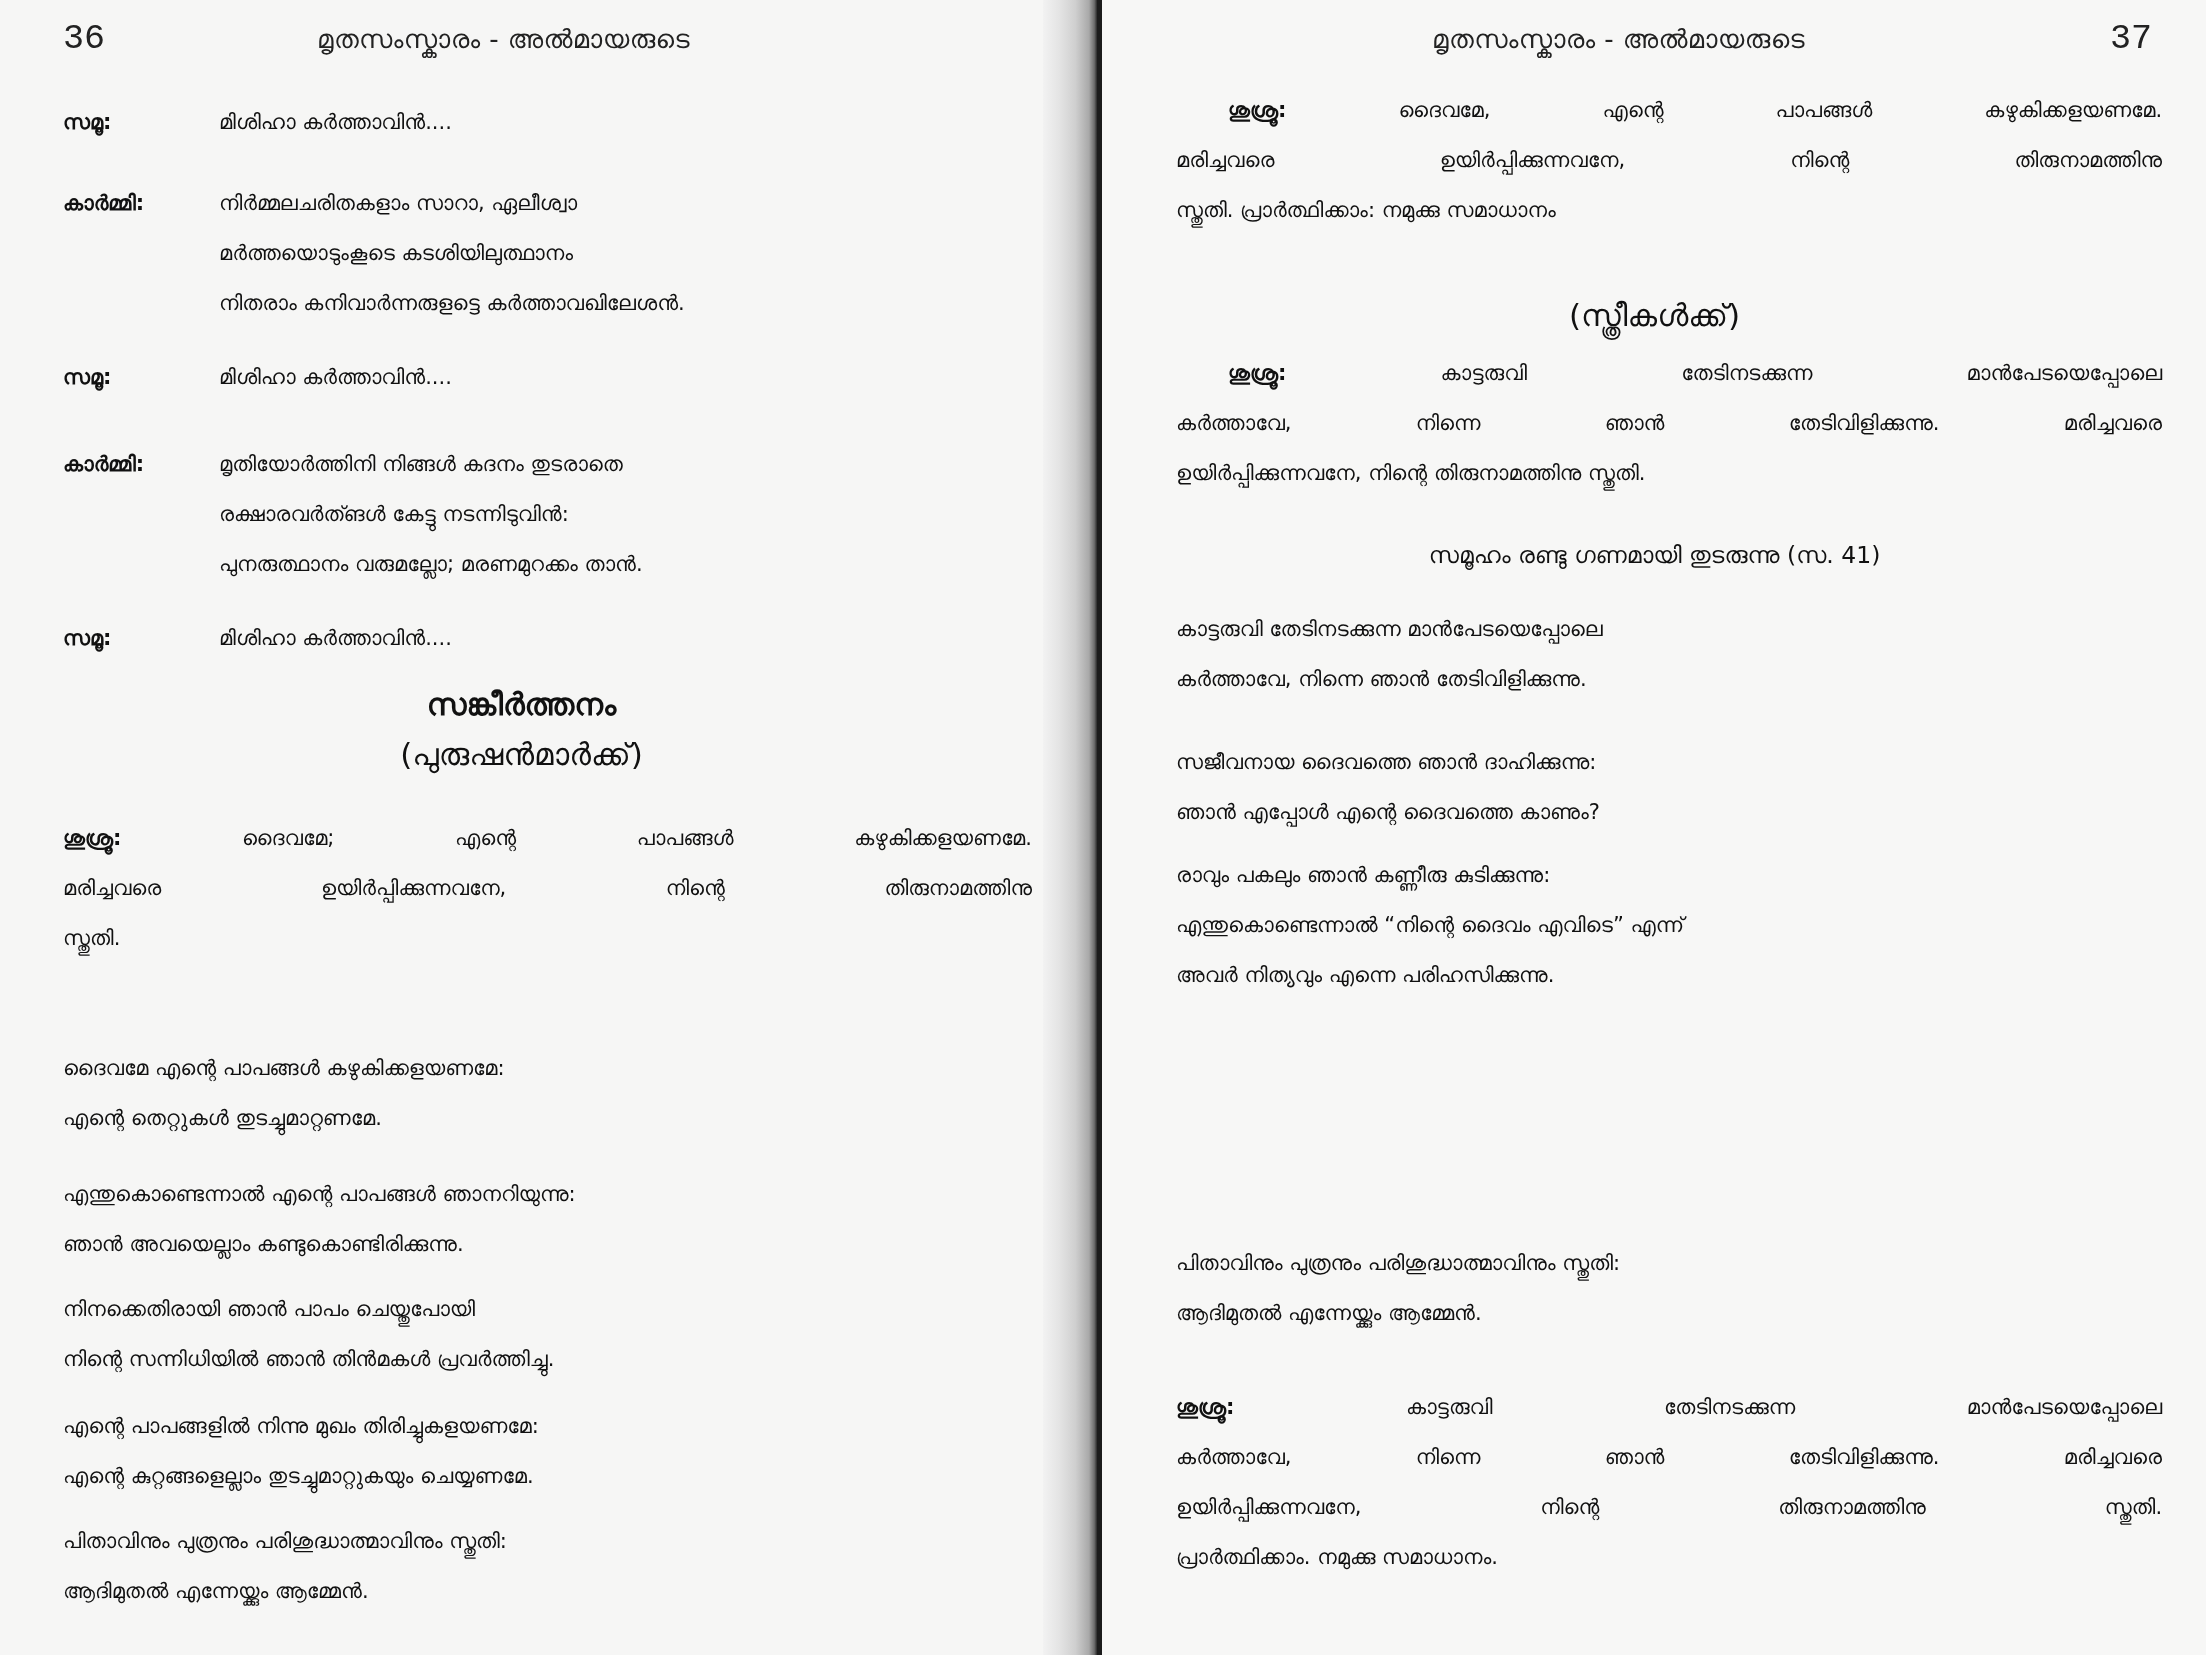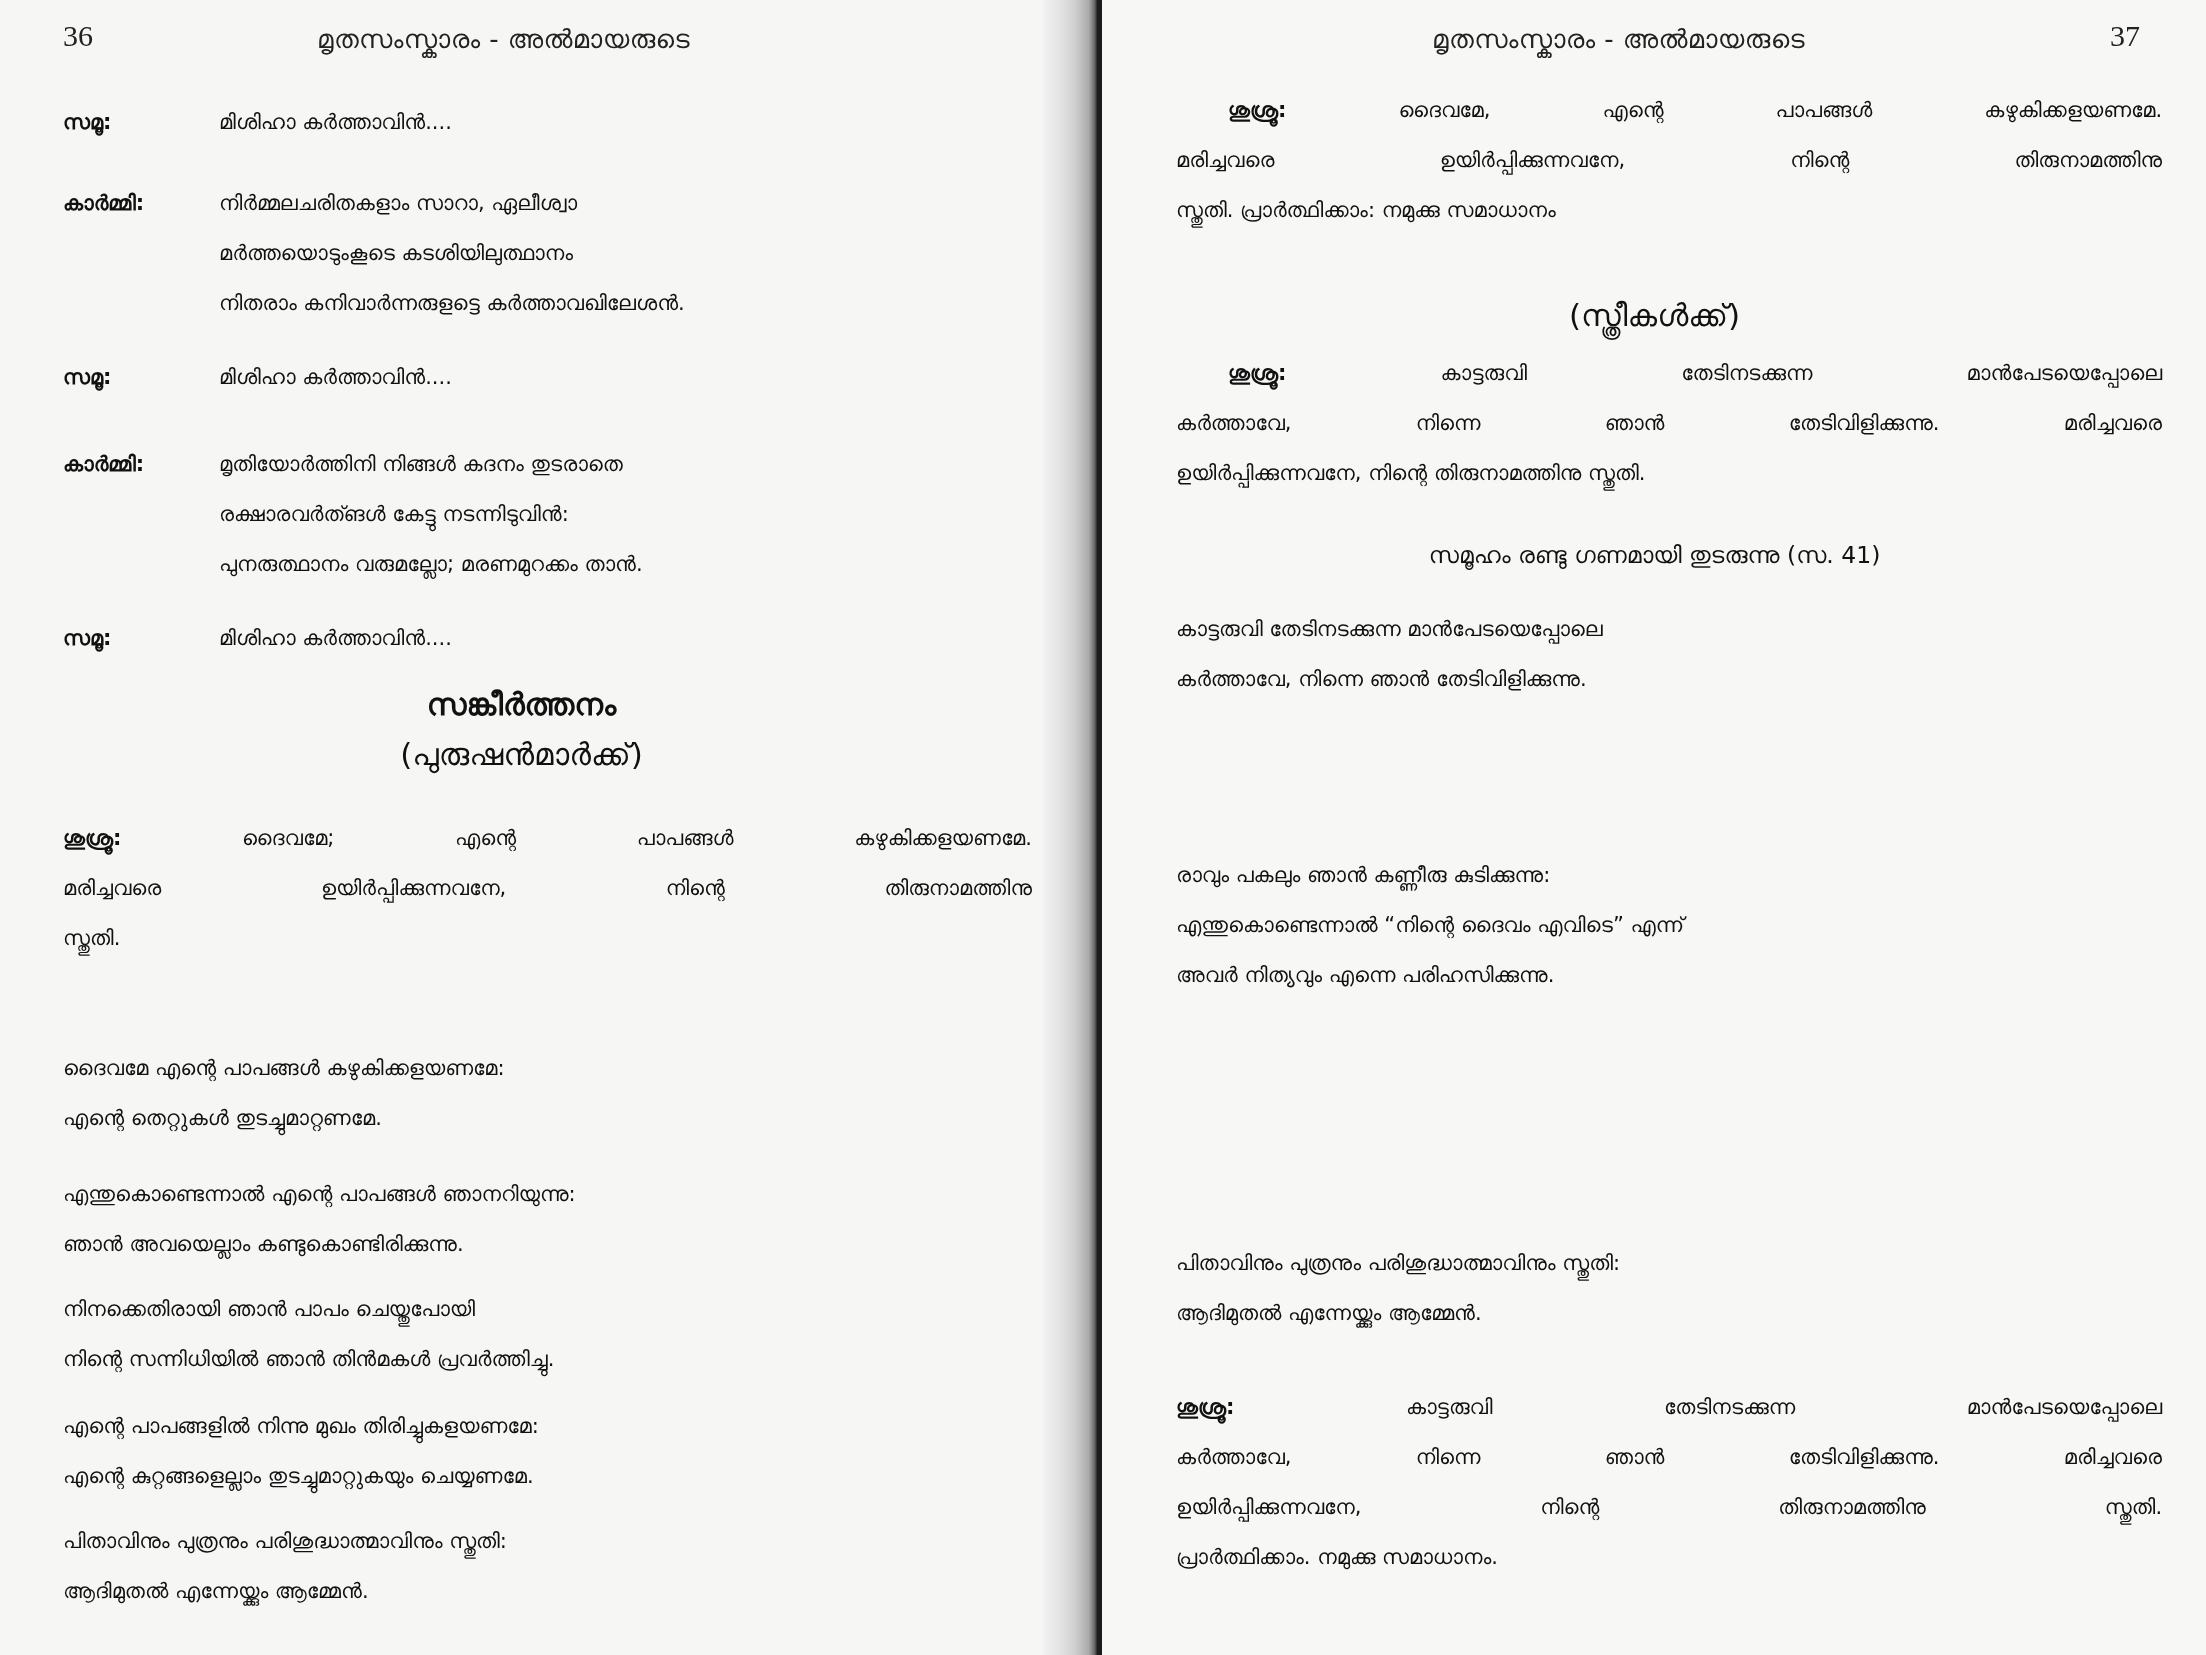--- a/index.html
+++ b/index.html
@@ -12,21 +12,21 @@
     .spread { position: relative; width: 2207px; height: 1656px; display: flex; }
     .page { position: relative; height: 1656px; box-sizing: border-box; background: #f6f6f5; }
     .page-left { width: 1043px; }
     .gutter {
       width: 54px; height: 1656px;
       background: linear-gradient(to right, #f2f2f2 0%, #e4e4e4 30%, #cfcfcf 60%, #a9a9a9 85%, #6d6d6d 95%, #2a2a2a 100%);
     }
     .gutter-line { width: 5.2px; height: 1656px; background: #1c1c1c; }
     .page-right { width: 1105px; background: #f7f7f6; }
     .running-head { position: absolute; top: 24px; font-size: 26px; letter-spacing: 0.4px; color: #222; }
-    .page-num { position: absolute; top: 19px; font-family: Liberation Serif, serif; font-size: 30px; color: #222; text-align: center; }
+    .page-num { position: absolute; top: 19px; font-family: Liberation Mono, monospace; font-size: 35px; color: #222; text-align: center; }
 
     .block { position: absolute; font-size: 21px; line-height: 50px; }
     .lbl { position: absolute; font-weight: bold; }
     .centered { position: absolute; text-align: center; }
     .heading-bold { font-weight: bold; font-size: 31px; }
     .subhead { font-size: 31px; }
     .note { font-size: 23.5px; }
     .line { white-space: nowrap; }
     .just-full { text-align: justify; text-align-last: justify; }
   </style>
@@ -120,20 +120,24 @@
       <div class="just-full">കർത്താവേ, നിന്നെ ഞാൻ തേടിവിളിക്കുന്നു. മരിച്ചവരെ</div>
       <div class="line">ഉയിർപ്പിക്കുന്നവനേ, നിന്റെ തിരുനാമത്തിനു സ്തുതി.</div>
     </div>
 
     <div class="centered note" style="top:541px; left:0; width:1105px;">സമൂഹം രണ്ടു ഗണമായി തുടരുന്നു (സ. 41)</div>
 
     <div class="block" style="top:604px; left:74px;">
       <div class="line">കാട്ടരുവി തേടിനടക്കുന്ന മാൻപേടയെപ്പോലെ</div>
       <div class="line">കർത്താവേ, നിന്നെ ഞാൻ തേടിവിളിക്കുന്നു.</div>
     </div>
+    <div class="block" style="top:737px; left:74px;">
+      <div class="line">സജീവനായ ദൈവത്തെ ഞാൻ ദാഹിക്കുന്നു:</div>
+      <div class="line">ഞാൻ എപ്പോൾ എന്റെ ദൈവത്തെ കാണും?</div>
+    </div>
     <div class="block" style="top:850px; left:74px;">
       <div class="line">രാവും പകലും ഞാൻ കണ്ണീരു കുടിക്കുന്നു:</div>
       <div class="line">എന്തുകൊണ്ടെന്നാൽ “നിന്റെ ദൈവം എവിടെ” എന്ന്</div>
       <div class="line">അവർ നിത്യവും എന്നെ പരിഹസിക്കുന്നു.</div>
     </div>
     <div class="block" style="top:1238px; left:74px;">
       <div class="line">പിതാവിനും പുത്രനും പരിശുദ്ധാത്മാവിനും സ്തുതി:</div>
       <div class="line">ആദിമുതൽ എന്നേയ്ക്കും ആമ്മേൻ.</div>
     </div>
 

